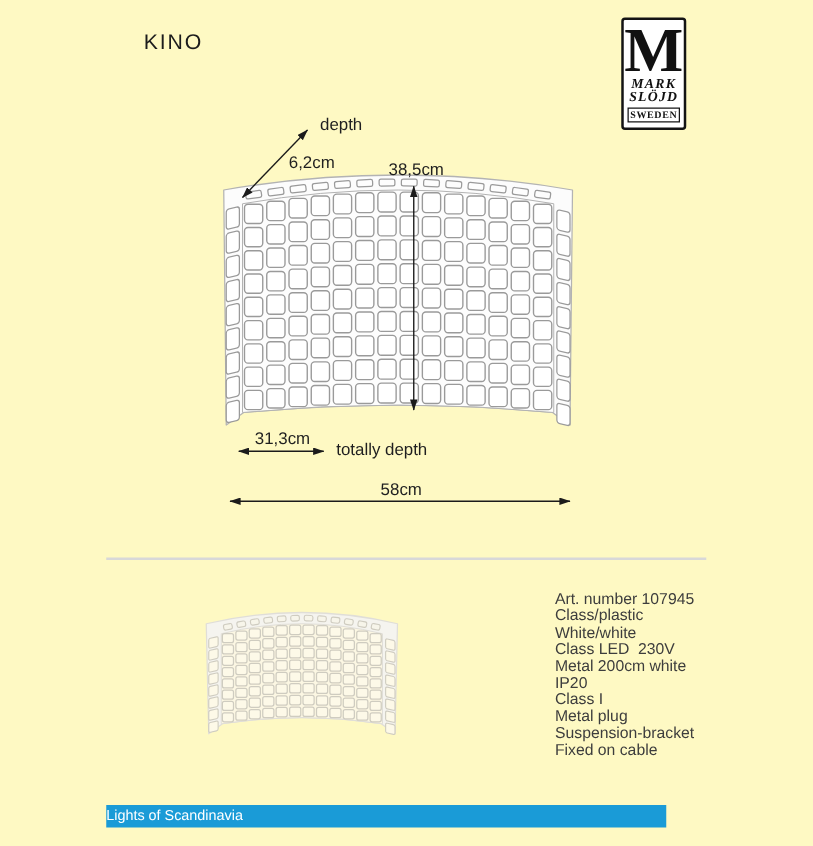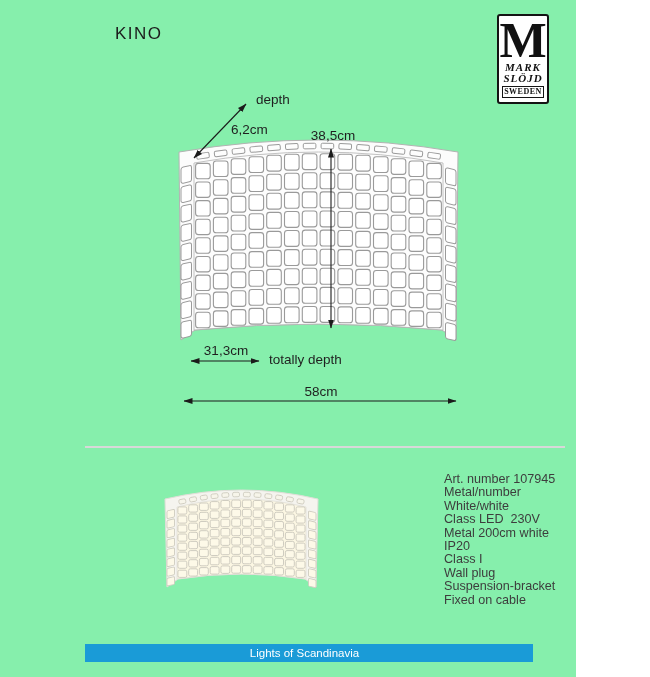--- a/index.html
+++ b/index.html
@@ -1,16 +1,16 @@
 <!DOCTYPE html>
 <html><head>
 <meta charset="utf-8">
 <style>
   html,body{margin:0;padding:0;background:#fff;}
-  .page{position:relative;width:576px;height:677px;background:#86efac;
+  .page{position:relative;width:650px;height:677px;background:#fef9c3;
         font-family:"Liberation Sans",sans-serif;overflow:hidden;}
 
   .kino-title{position:absolute;left:115px;top:24px;font-size:17px;
               letter-spacing:1.5px;color:#1c1c1c;}
 
   
   .logo-box{position:absolute;left:497px;top:14px;width:52px;height:90px;
             border:2px solid #141414;border-radius:3px;box-sizing:border-box;
             text-align:center;color:#111;background:#fff;}
   .logo-m{font-family:"Liberation Serif",serif;font-weight:bold;
@@ -26,21 +26,21 @@
   .dim-label{font-family:"Liberation Sans",sans-serif;font-size:13.5px;fill:#1f1f1f;}
 
   .divider{position:absolute;left:85px;top:446px;width:480px;height:2px;
            background:#d8d8d8;}
 
   .spec-list{position:absolute;left:403px;top:473px;font-size:12.6px;
              line-height:13.4px;color:#3d3d3d;}
   .spec-line{white-space:pre;margin-left:41px;}
 
   .footer-bar{position:absolute;left:85px;top:644px;width:448px;height:18px;
-              line-height:18px;text-align:center;color:#ffffff;font-size:11.5px;
+              line-height:18px;text-align:left;color:#ffffff;font-size:11.5px;
               padding-right:9px;box-sizing:border-box;}
 </style>
 </head>
 <body>
 
 <div class="page">
 
   <div class="kino-title">KINO</div>
 
   <div class="logo-box">
@@ -365,27 +365,27 @@
       <text class="dim-label" x="226" y="355" text-anchor="middle">31,3cm</text>
       <text class="dim-label" x="269" y="364">totally depth</text>
       <text class="dim-label" x="321" y="396" text-anchor="middle">58cm</text>
     </g>
   </svg>
 
   <div class="divider"></div>
 
   <div class="spec-list">
       <div class="spec-line">Art. number 107945</div>
-      <div class="spec-line">Metal/number</div>
+      <div class="spec-line">Class/plastic</div>
       <div class="spec-line">White/white</div>
       <div class="spec-line">Class LED  230V</div>
       <div class="spec-line">Metal 200cm white</div>
       <div class="spec-line">IP20</div>
       <div class="spec-line">Class I</div>
-      <div class="spec-line">Wall plug</div>
+      <div class="spec-line">Metal plug</div>
       <div class="spec-line">Suspension-bracket</div>
       <div class="spec-line">Fixed on cable</div>
     </div>
 
   <div class="footer-bar" style="background: rgb(26, 155, 215);">
     <span>Lights of Scandinavia</span>
   </div>
 
 </div>
 

